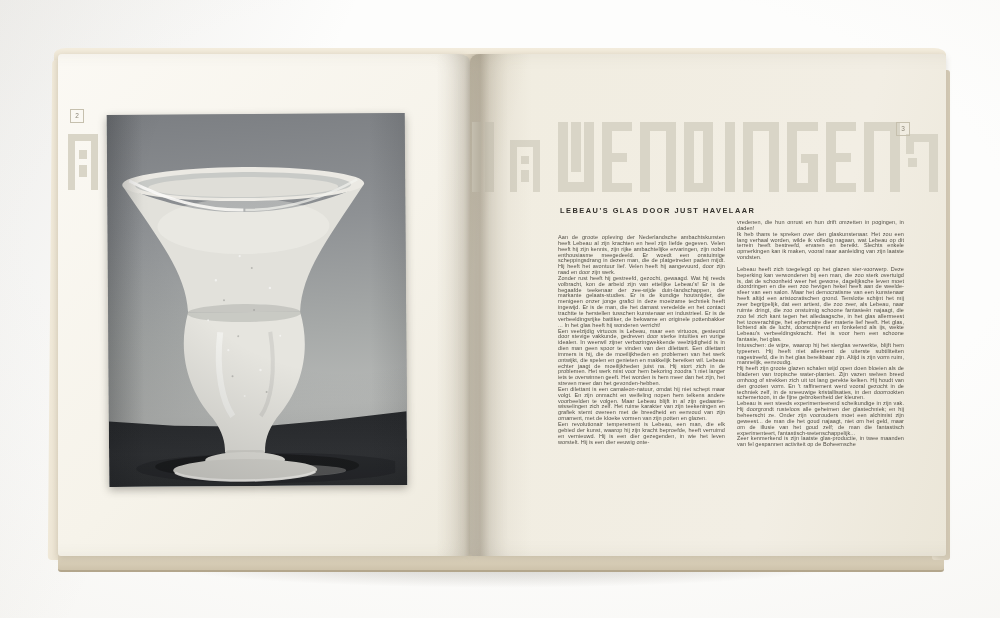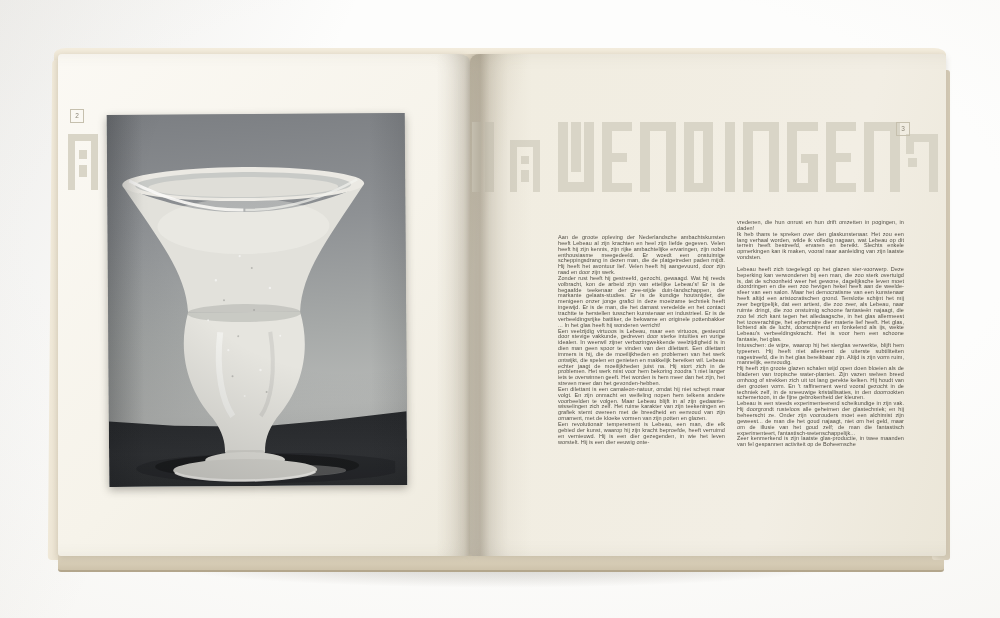--- a/index.html
+++ b/index.html
@@ -190,20 +190,21 @@
         <rect class="orn" x="420" y="2" width="10" height="70"></rect>
         <rect class="orn" x="404" y="2" width="16" height="9"></rect>
 
         <rect class="orn" x="436" y="14" width="32" height="8"></rect>
         <rect class="orn" x="459" y="22" width="9" height="50"></rect>
         <rect class="orn" x="436" y="22" width="8" height="12"></rect>
         <rect class="orn" x="438" y="38" width="9" height="9"></rect>
       </svg>
       <div class="pagenum" style="left:426px;top:68px">3</div>
 
+      <div class="title">LEBEAU'S GLAS DOOR JUST HAVELAAR</div>
 
       <div class="col c1">
         <p>Aan de groote opleving der Nederlandsche ambachtskunsten heeft Lebeau al zijn krachten en heel zijn liefde gegeven. Velen heeft hij zijn kennis, zijn rijke ambachtelijke ervaringen, zijn nobel enthousiasme meegedeeld. Er woedt een onstuimige scheppingsdrang in dezen man, die de platgetreden paden mijdt. Hij heeft het avontuur lief. Velen heeft hij aangevuurd, door zijn raad en door zijn werk.</p>
         <p>Zonder rust heeft hij gestreefd, gezocht, gewaagd. Wat hij reeds volbracht, kon de arbeid zijn van ettelijke Lebeau's! Er is de begaafde teekenaar der zee-wijde duin-landschappen, der markante gelaats-studies. Er is de kundige houtsnijder, die menigeen onzer jonge grafici in deze moeizame techniek heeft ingewijd. Er is de man, die het damast veredelde en het contact trachtte te herstellen tusschen kunstenaar en industrieel. Er is de verbeeldingsrijke battiker, de bekwame en originele pottenbakker ... In het glas heeft hij wonderen verricht!</p>
         <p>Een veelzijdig virtuoos is Lebeau, maar een virtuoos, gesteund door stevige vakkunde, gedreven door sterke intuïties en vurige idealen. In weerwil zijner verbazingwekkende veelzijdigheid is in dien man geen spoor te vinden van den dilettant. Een dilettant immers is hij, die de moeilijkheden en problemen van het werk ontwijkt, die spelen en genieten en makkelijk bereiken wil. Lebeau echter jaagt de moeilijkheden juist na. Hij stort zich in de problemen. Het werk mist voor hem bekoring zoodra 't niet langer iets te overwinnen geeft. Het worden is hem meer dan het zijn, het streven meer dan het gevonden-hebben.</p>
         <p>Een dilettant is een camaleon-natuur, omdat hij niet schept maar volgt. En zijn onmacht en weifeling nopen hem telkens andere voorbeelden te volgen. Maar Lebeau blijft in al zijn gedaante-wisselingen zich zelf. Het ruime karakter van zijn teekeningen en grafiek stemt overeen met de breedheid en eenvoud van zijn ornament, met de kloeke vormen van zijn potten en glazen.</p>
         <p>Een revolutionair temperement is Lebeau, een man, die elk gebied der kunst, waarop hij zijn kracht beproefde, heeft verruimd en vernieuwd. Hij is een dier gezegenden, in wie het leven worstelt. Hij is een dier eeuwig onte-</p>
       </div>
 
       <div class="col c2">

